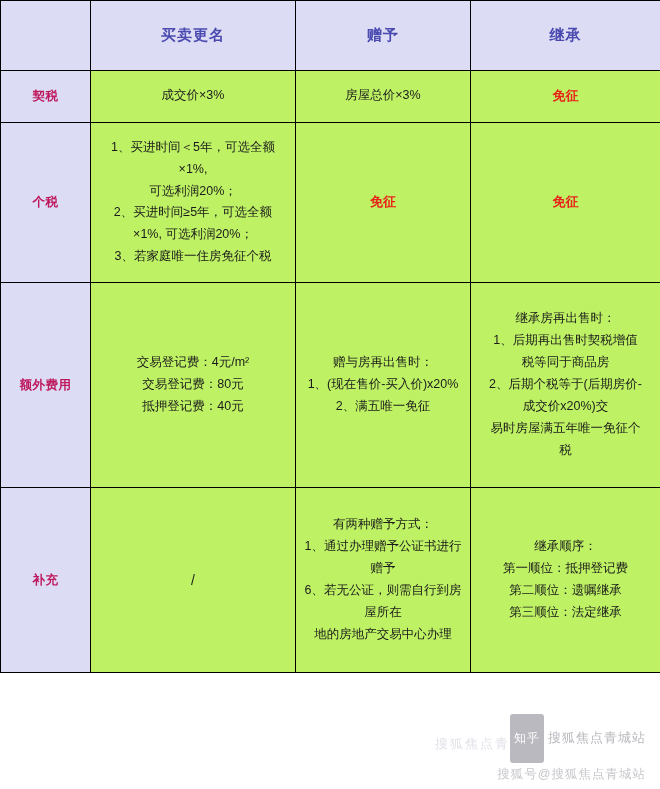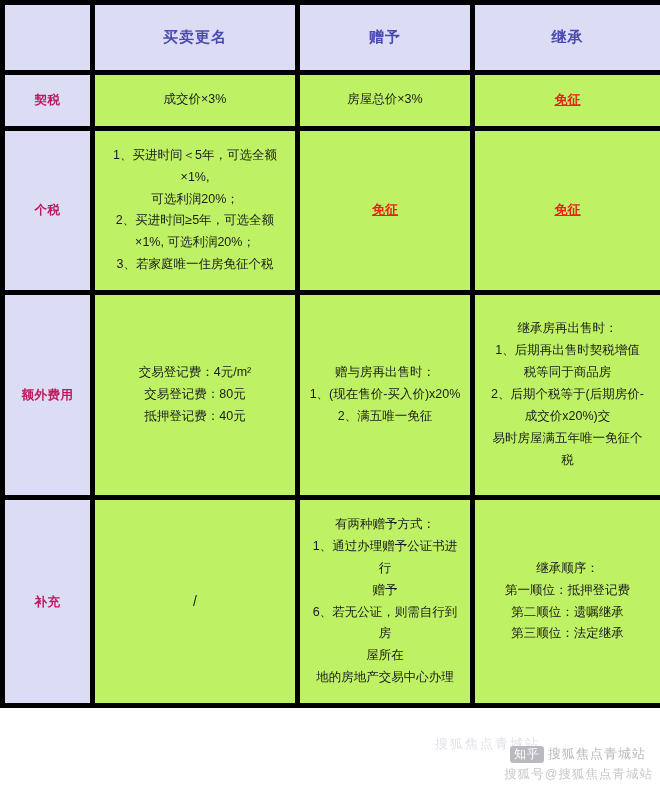--- a/index.html
+++ b/index.html
@@ -19,21 +19,21 @@
     height: 789px;
     box-sizing: border-box;
   }
   table.tax-table {
     width: 660px;
     border-collapse: collapse;
     table-layout: fixed;
   }
   table.tax-table td,
   table.tax-table th {
-    border: 5px solid #000000;
+    border: 1px solid #000000;
     vertical-align: middle;
     text-align: center;
     padding: 14px 8px;
     box-sizing: border-box;
   }
   
   col.c0 { width: 90px; }
   col.c1 { width: 205px; }
   col.c2 { width: 175px; }
   col.c3 { width: 190px; }
@@ -64,21 +64,20 @@
   .body-cell {
     background: #bef264;
     color: #1b1b1b;
     font-size: 12.5px;
     line-height: 1.75;
   }
   .red {
     color: #e8231a;
     font-weight: bold;
     font-size: 13px;
-    text-decoration: underline;
   }
   .cell-lines {
     display: block;
   }
   .cell-lines span {
     display: block;
   }
   .slash {
     font-size: 14px;
     color: #222;
@@ -92,27 +91,27 @@
     font-size: 13px;
     color: #b9b9bf;
     letter-spacing: 1px;
     white-space: nowrap;
   }
   .wm-zhihu .logo-box {
     display: inline-block;
     background: #b9b9bf;
     color: #ffffff;
     border-radius: 3px;
-    padding: 0 4px;
+    padding: 16px 4px;
     margin-right: 4px;
     font-size: 12px;
   }
   .wm-sohu {
     position: absolute;
-    right: 7px;
+    right: 14px;
     bottom: 6px;
     font-size: 12.5px;
     color: #c7c7cc;
     letter-spacing: 1px;
     white-space: nowrap;
   }
   .wm-faint {
     position: absolute;
     right: 120px;
     bottom: 36px;

